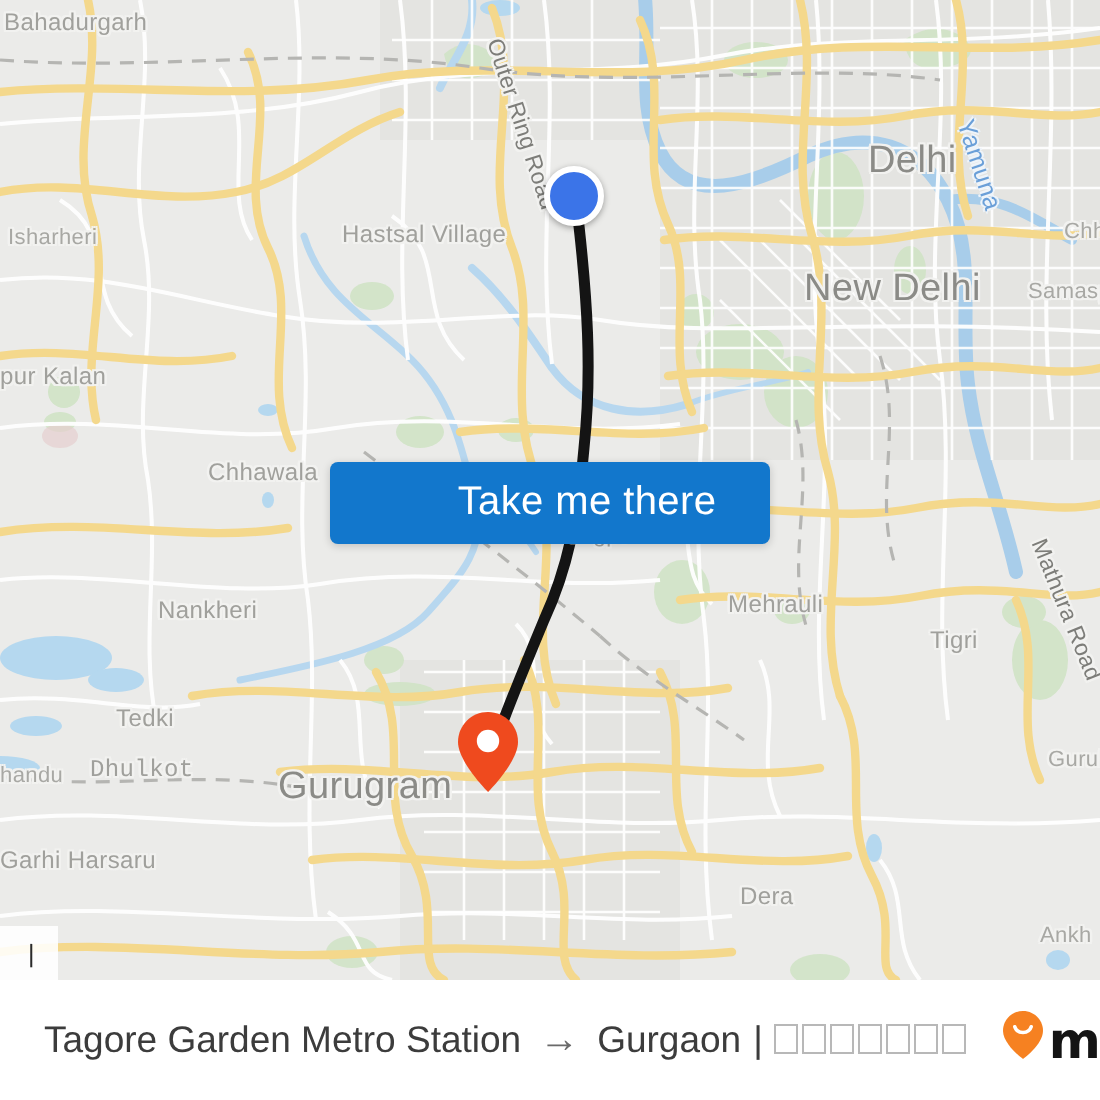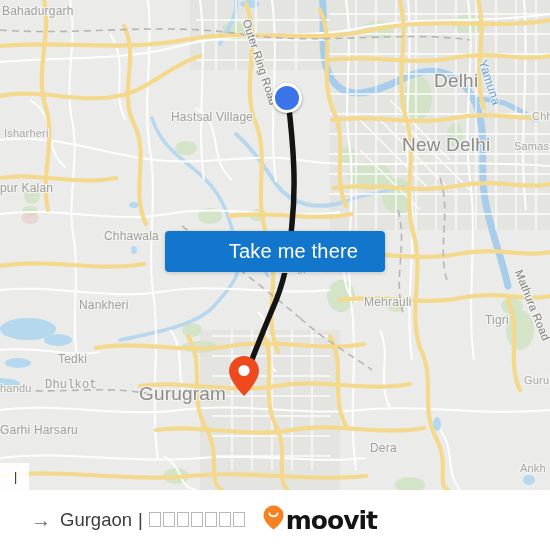--- a/index.html
+++ b/index.html
@@ -262,32 +262,32 @@
           <path d="M398 210 C408 246 392 280 404 316"></path>
         </g>
 
         <path id="route-line" d="M288 100 C294 150 296 186 292 224 C289 258 284 284 272 310
                  C262 334 252 358 246 376" fill="none" stroke="#141414" stroke-width="5.5" stroke-linecap="round"></path>
       </g>
     </svg>
 
     <div id="label-layer">
         <div class="maplabel town" style="left: 2px; top: 4px;">Bahadurgarh</div>
-        <div class="maplabel small" style="left: 4px; top: 127px;">Isharheri</div>
+        <div class="maplabel small" style="left: 4px; top: 113px;">Isharheri</div>
         <div class="maplabel town" style="left: 171px; top: 110px;">Hastsal Village</div>
         <div class="maplabel city" style="left: 434px; top: 70px;">Delhi</div>
         <div class="maplabel city" style="left: 402px; top: 134px;">New Delhi</div>
         <div class="maplabel small" style="left: 532px; top: 110px;">Chh</div>
         <div class="maplabel small" style="left: 514px; top: 140px;">Samasp</div>
         <div class="maplabel town" style="left: 0px; top: 181px;">pur Kalan</div>
         <div class="maplabel town" style="left: 104px; top: 229px;">Chhawala</div>
         <div class="maplabel town" style="left: 79px; top: 298px;">Nankheri</div>
         <div class="maplabel small" style="left: 276px; top: 262px;">Rangpuri</div>
         <div class="maplabel town" style="left: 364px; top: 295px;">Mehrauli</div>
-        <div class="maplabel town" style="left: 465px; top: 313px; margin-left: 20px;">Tigri</div>
+        <div class="maplabel town" style="left: 465px; top: 313px;">Tigri</div>
         <div class="maplabel small" style="left: 524px; top: 374px;">Guruk</div>
         <div class="maplabel town" style="left: 58px; top: 352px;">Tedki</div>
         <div class="maplabel town" style="left: 45px; top: 378px; font-family: Liberation Mono, monospace;">Dhulkot</div>
         <div class="maplabel small" style="left: 0px; top: 382px;">handu</div>
         <div class="maplabel city" style="left: 139px; top: 383px;">Gurugram</div>
         <div class="maplabel town" style="left: 0px; top: 423px;">Garhi Harsaru</div>
         <div class="maplabel town" style="left: 370px; top: 441px;">Dera</div>
         <div class="maplabel small" style="left: 520px; top: 462px;">Ankh</div>
         <div class="maplabel road" style="left: 252px; top: 18px; transform-origin: 0px 0px; transform: rotate(72deg);">Outer Ring Road</div>
         <div class="maplabel road" style="left: 524px; top: 268px; transform-origin: 0px 0px; transform: rotate(68deg);">Mathura Road</div>
@@ -305,20 +305,21 @@
 
     <button id="take-me-there">Take me there</button>
 
     <div id="attribution">
       <span class="sep">|</span>
     </div>
   </div>
 
   <div id="footer">
     <div id="footer-text">
+      <span id="origin-name">Tagore Garden Metro Station</span>
       <span id="arrow-icon">→</span>
       <span id="dest-name">Gurgaon</span>
       <span id="pipe-sep">|</span>
       <span id="untranslated"><span class="tofu"></span><span class="tofu"></span><span class="tofu"></span><span class="tofu"></span><span class="tofu"></span><span class="tofu"></span><span class="tofu"></span></span>
       <span id="moovit-logo">
         <span>
           <svg width="21" height="25" viewBox="0 0 21 25">
             <path d="M10.5 0.5 C4.9 0.5 0.5 4.9 0.5 10.4 C0.5 17.3 10.5 24.5 10.5 24.5
                      C10.5 24.5 20.5 17.3 20.5 10.4 C20.5 4.9 16.1 0.5 10.5 0.5 Z" fill="#f68121"></path>
             <path d="M6.4 8.4 C7.6 12.2 13.4 12.2 14.6 8.4" stroke="#ffffff" stroke-width="1.8" fill="none" stroke-linecap="round"></path>

